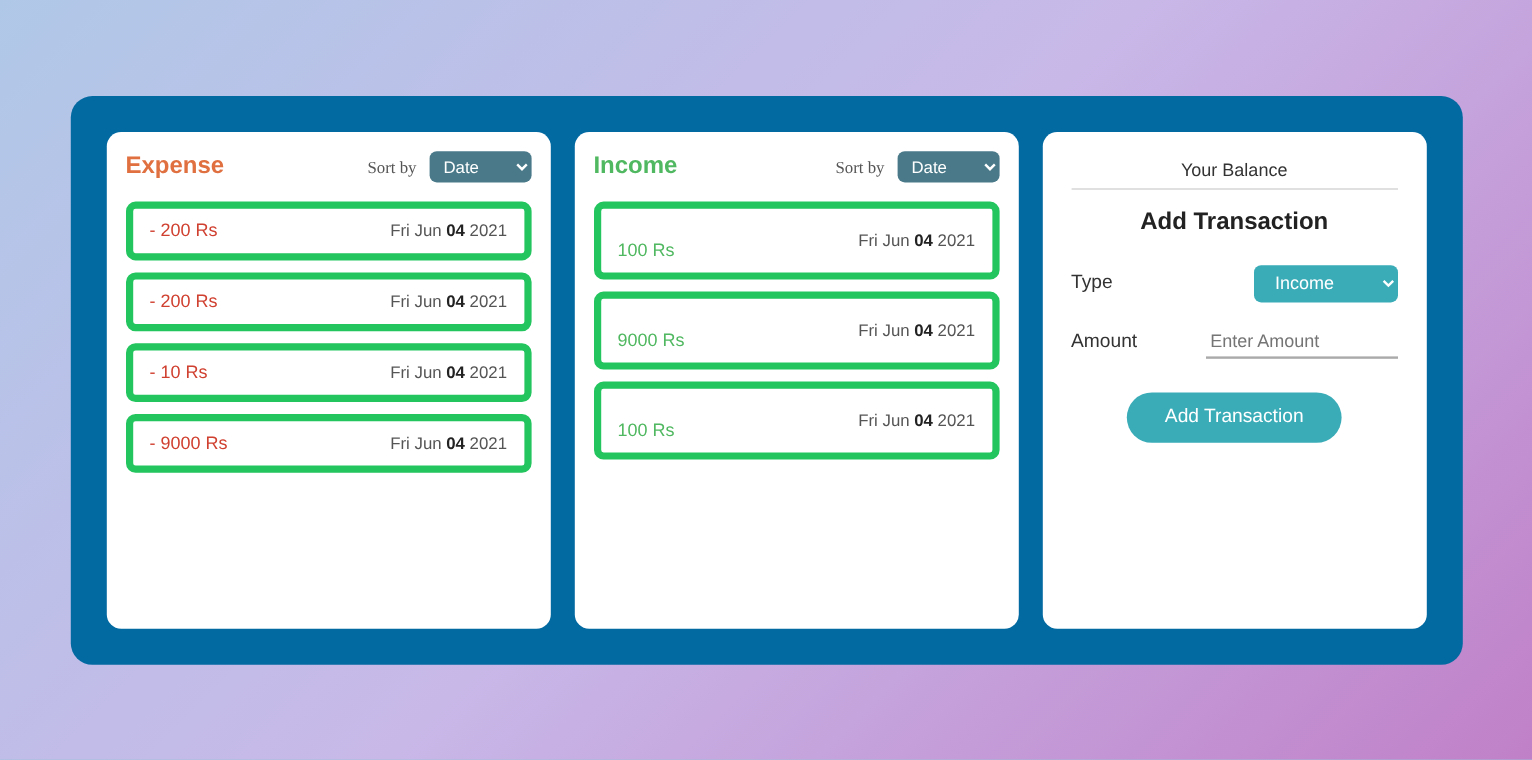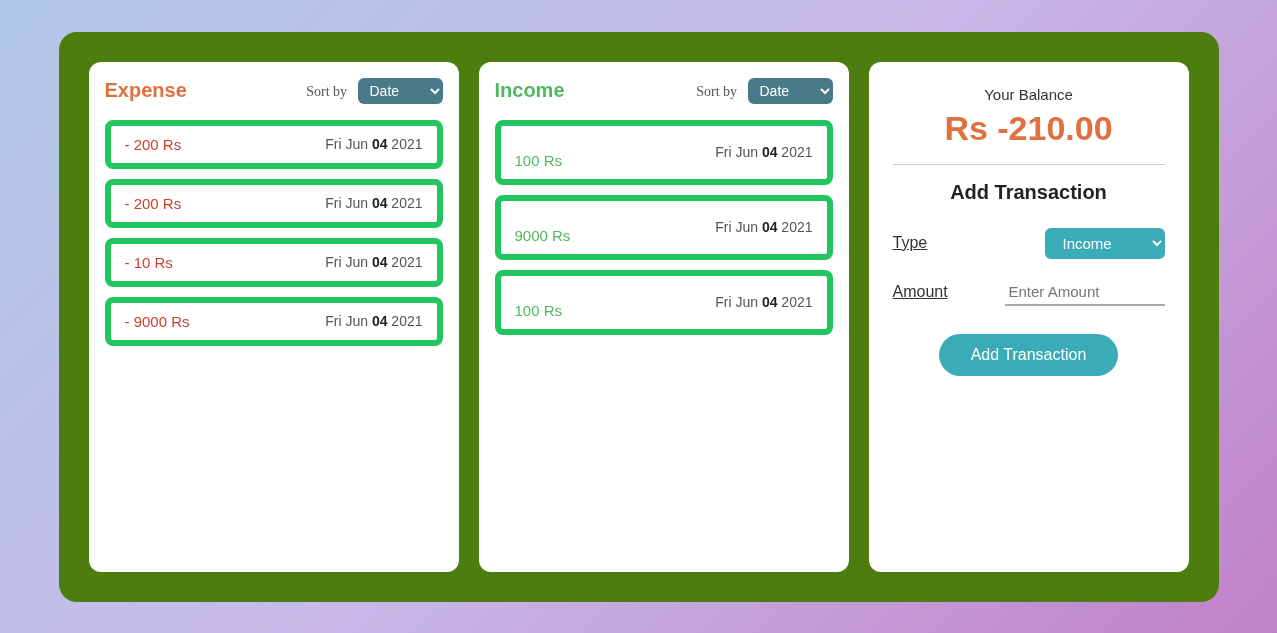--- a/index.html
+++ b/index.html
@@ -8,25 +8,25 @@
       width: 1277px;
       height: 633px;
       background: linear-gradient(135deg, #b0c8e8 0%, #c8b8e8 50%, #c080c8 100%);
       display: flex;
       align-items: center;
       justify-content: center;
       font-family: Arial, sans-serif;
     }
 
     .main-card {
-      background: #4d7c0f;
+      background: #0369a1;
       border-radius: 18px;
       padding: 30px 30px;
       width: 1160px;
-      height: 570px;
+      height: 474px;
       display: flex;
       flex-direction: row;
       gap: 20px;
     }
 
     
     .panel {
       background: #fff;
       border-radius: 12px;
       flex: 1;
@@ -149,21 +149,20 @@
       display: flex;
       align-items: center;
       justify-content: space-between;
       margin-bottom: 20px;
     }
 
     .form-label {
       color: #333;
       font-size: 16px;
       font-weight: 500;
-      text-decoration: underline;
     }
 
     .type-select {
       background: #3aacb8;
       color: #fff;
       border: none;
       border-radius: 6px;
       padding: 6px 14px;
       font-size: 15px;
       cursor: pointer;
@@ -249,21 +248,20 @@
       <span class="tx-date">Fri Jun <span class="bold">04</span> 2021</span>
     </div>
     <div class="transaction-item">
       <span class="tx-amount-income">100 Rs</span>
       <span class="tx-date">Fri Jun <span class="bold">04</span> 2021</span>
     </div>
   </div>
 
   <div class="balance-panel">
     <div class="balance-label">Your Balance</div>
-    <div class="balance-amount">Rs -210.00</div>
     <hr class="divider">
     <div class="add-transaction-title">Add Transaction</div>
 
     <div class="form-row">
       <span class="form-label">Type</span>
       <select class="type-select">
         <option>Income</option>
         <option>Expense</option>
       </select>
     </div>

